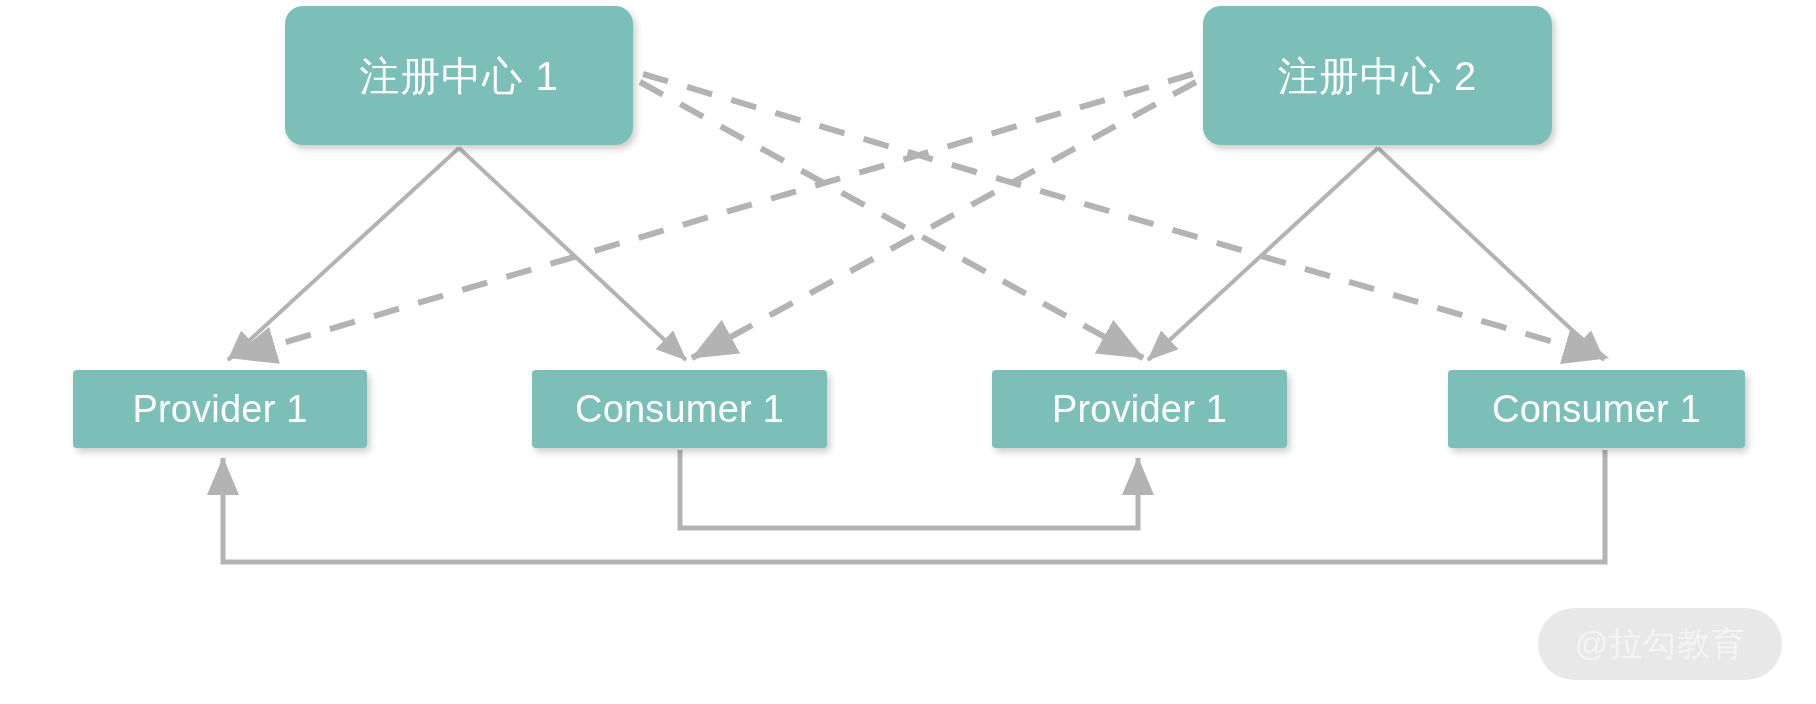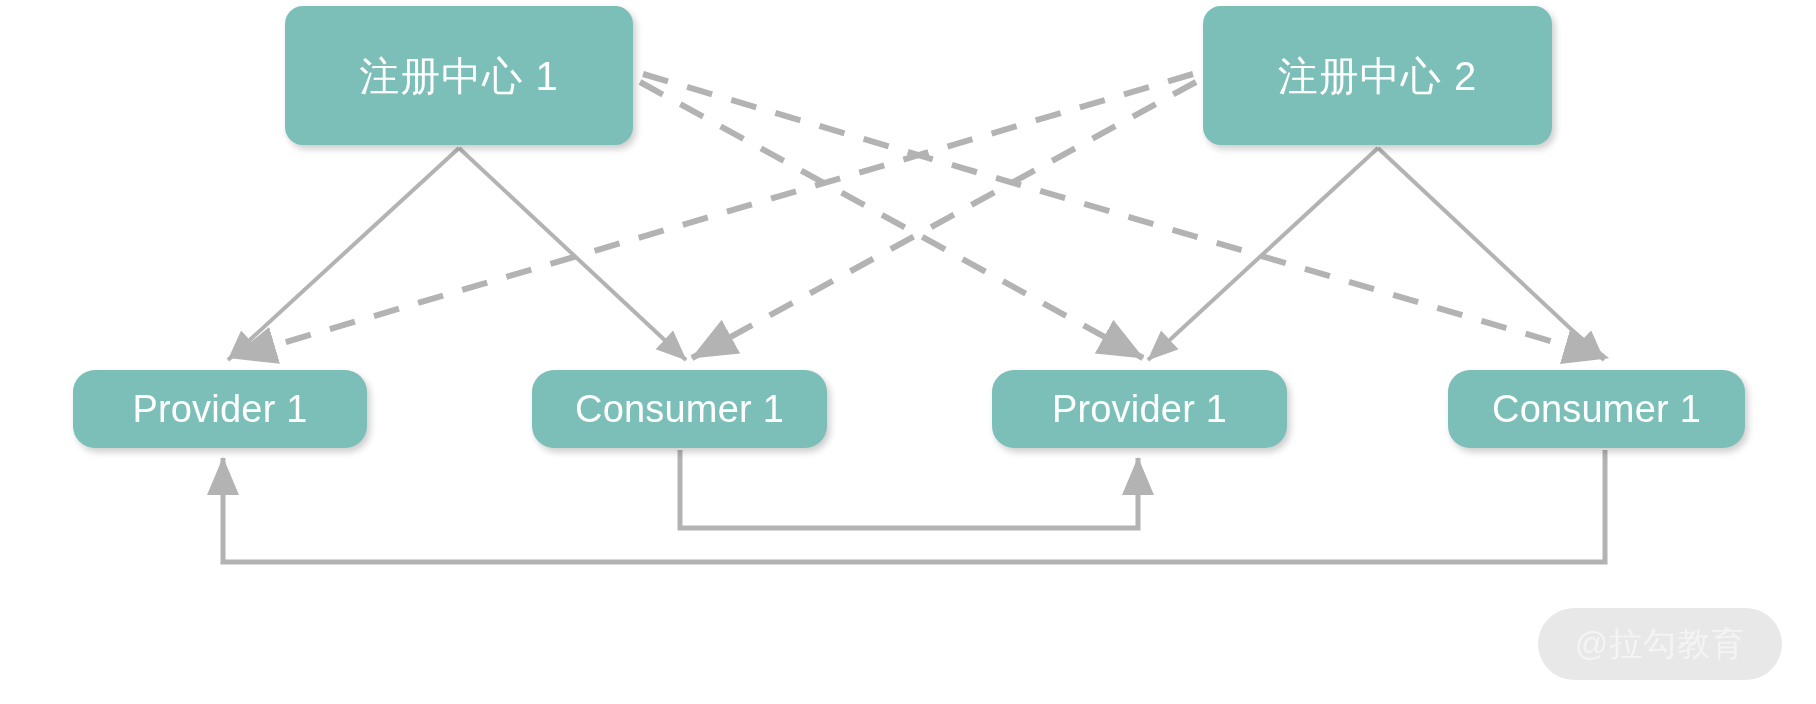--- a/index.html
+++ b/index.html
@@ -21,21 +21,21 @@
     position: absolute;
     left: 0;
     top: 0;
     width: 1816px;
     height: 704px;
   }
   .node {
     position: absolute;
     box-sizing: border-box;
     background: #7cbfb8;
-    border-radius: 22px;
+    border-radius: 4px;
     color: #ffffff;
     display: flex;
     align-items: center;
     justify-content: center;
     box-shadow: 3px 4px 7px rgba(0,0,0,0.20);
     z-index: 3;
     user-select: none;
   }
   .node-registry {
     font-size: 40px;

